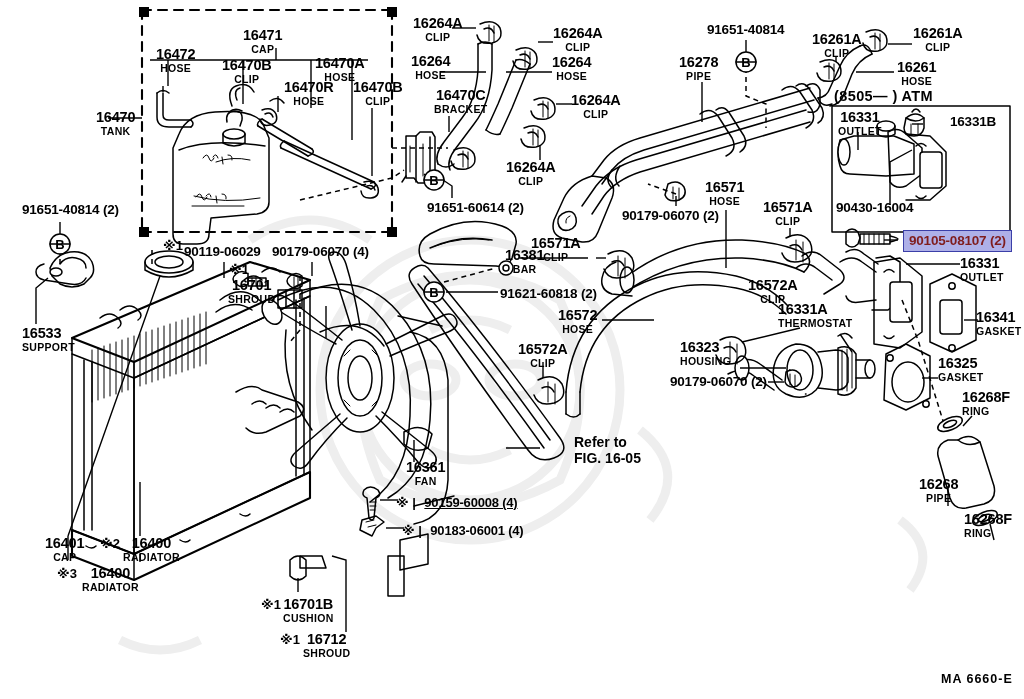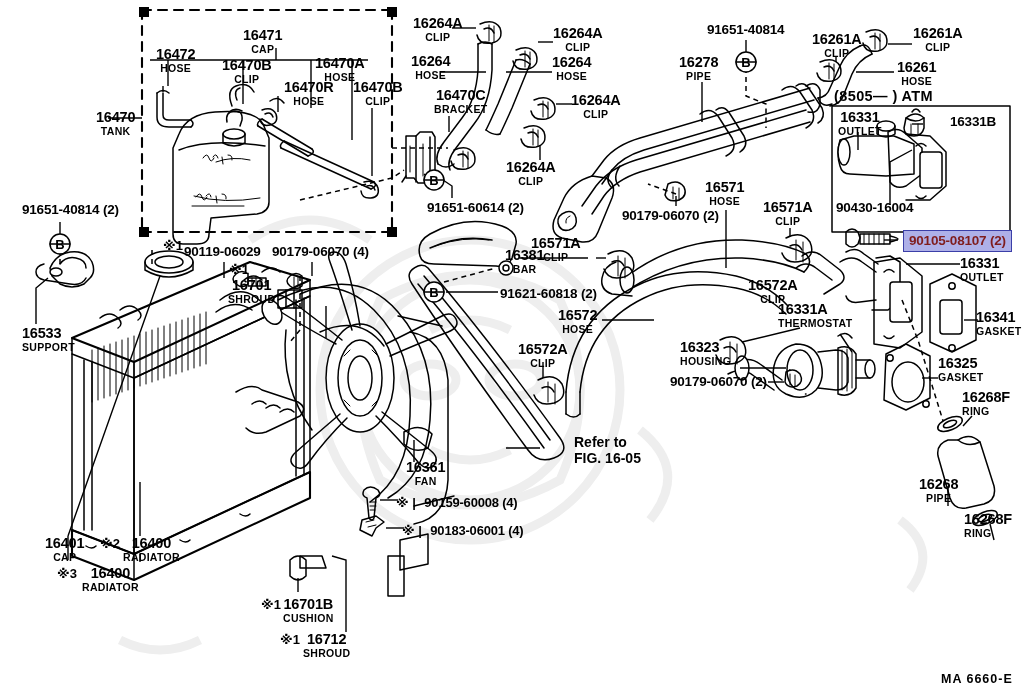--- a/index.html
+++ b/index.html
@@ -807,21 +807,21 @@
   <div class="code" style="left:707px;top:22px;">91651-40814</div>
   <div class="code" style="left:427px;top:200px;">91651-60614 (2)</div>
   <div class="code" style="left:500px;top:286px;">91621-60818 (2)</div>
   <div class="code" style="left:622px;top:208px;">90179-06070 (2)</div>
   <div class="code" style="left:670px;top:374px;">90179-06070 (2)</div>
   <div class="code" style="left:272px;top:244px;">90179-06070 (4)</div>
   <div class="code" style="left:184px;top:244px;">90119-06029</div>
 
   <div style="position:absolute;left:396px;top:493px;white-space:nowrap;">
     <span class="star">※ |</span>
-    <span class="code sm" style="position:static;margin-left:4px;">90159-60008 (4)</span>
+    <span class="code sm" style="position:static;margin-left:4px;text-decoration:underline;">90159-60008 (4)</span>
   </div>
   <div style="position:absolute;left:402px;top:521px;white-space:nowrap;">
     <span class="star">※ |</span>
     <span class="code sm" style="position:static;margin-left:4px;">90183-06001 (4)</span>
   </div>
 
   <div class="star" style="position:absolute;left:163px;top:238px;">※1</div>
   <div class="star" style="position:absolute;left:229px;top:262px;">※1</div>
   <div class="star" style="position:absolute;left:100px;top:536px;">※2</div>
   <div class="star" style="position:absolute;left:57px;top:566px;">※3</div>

